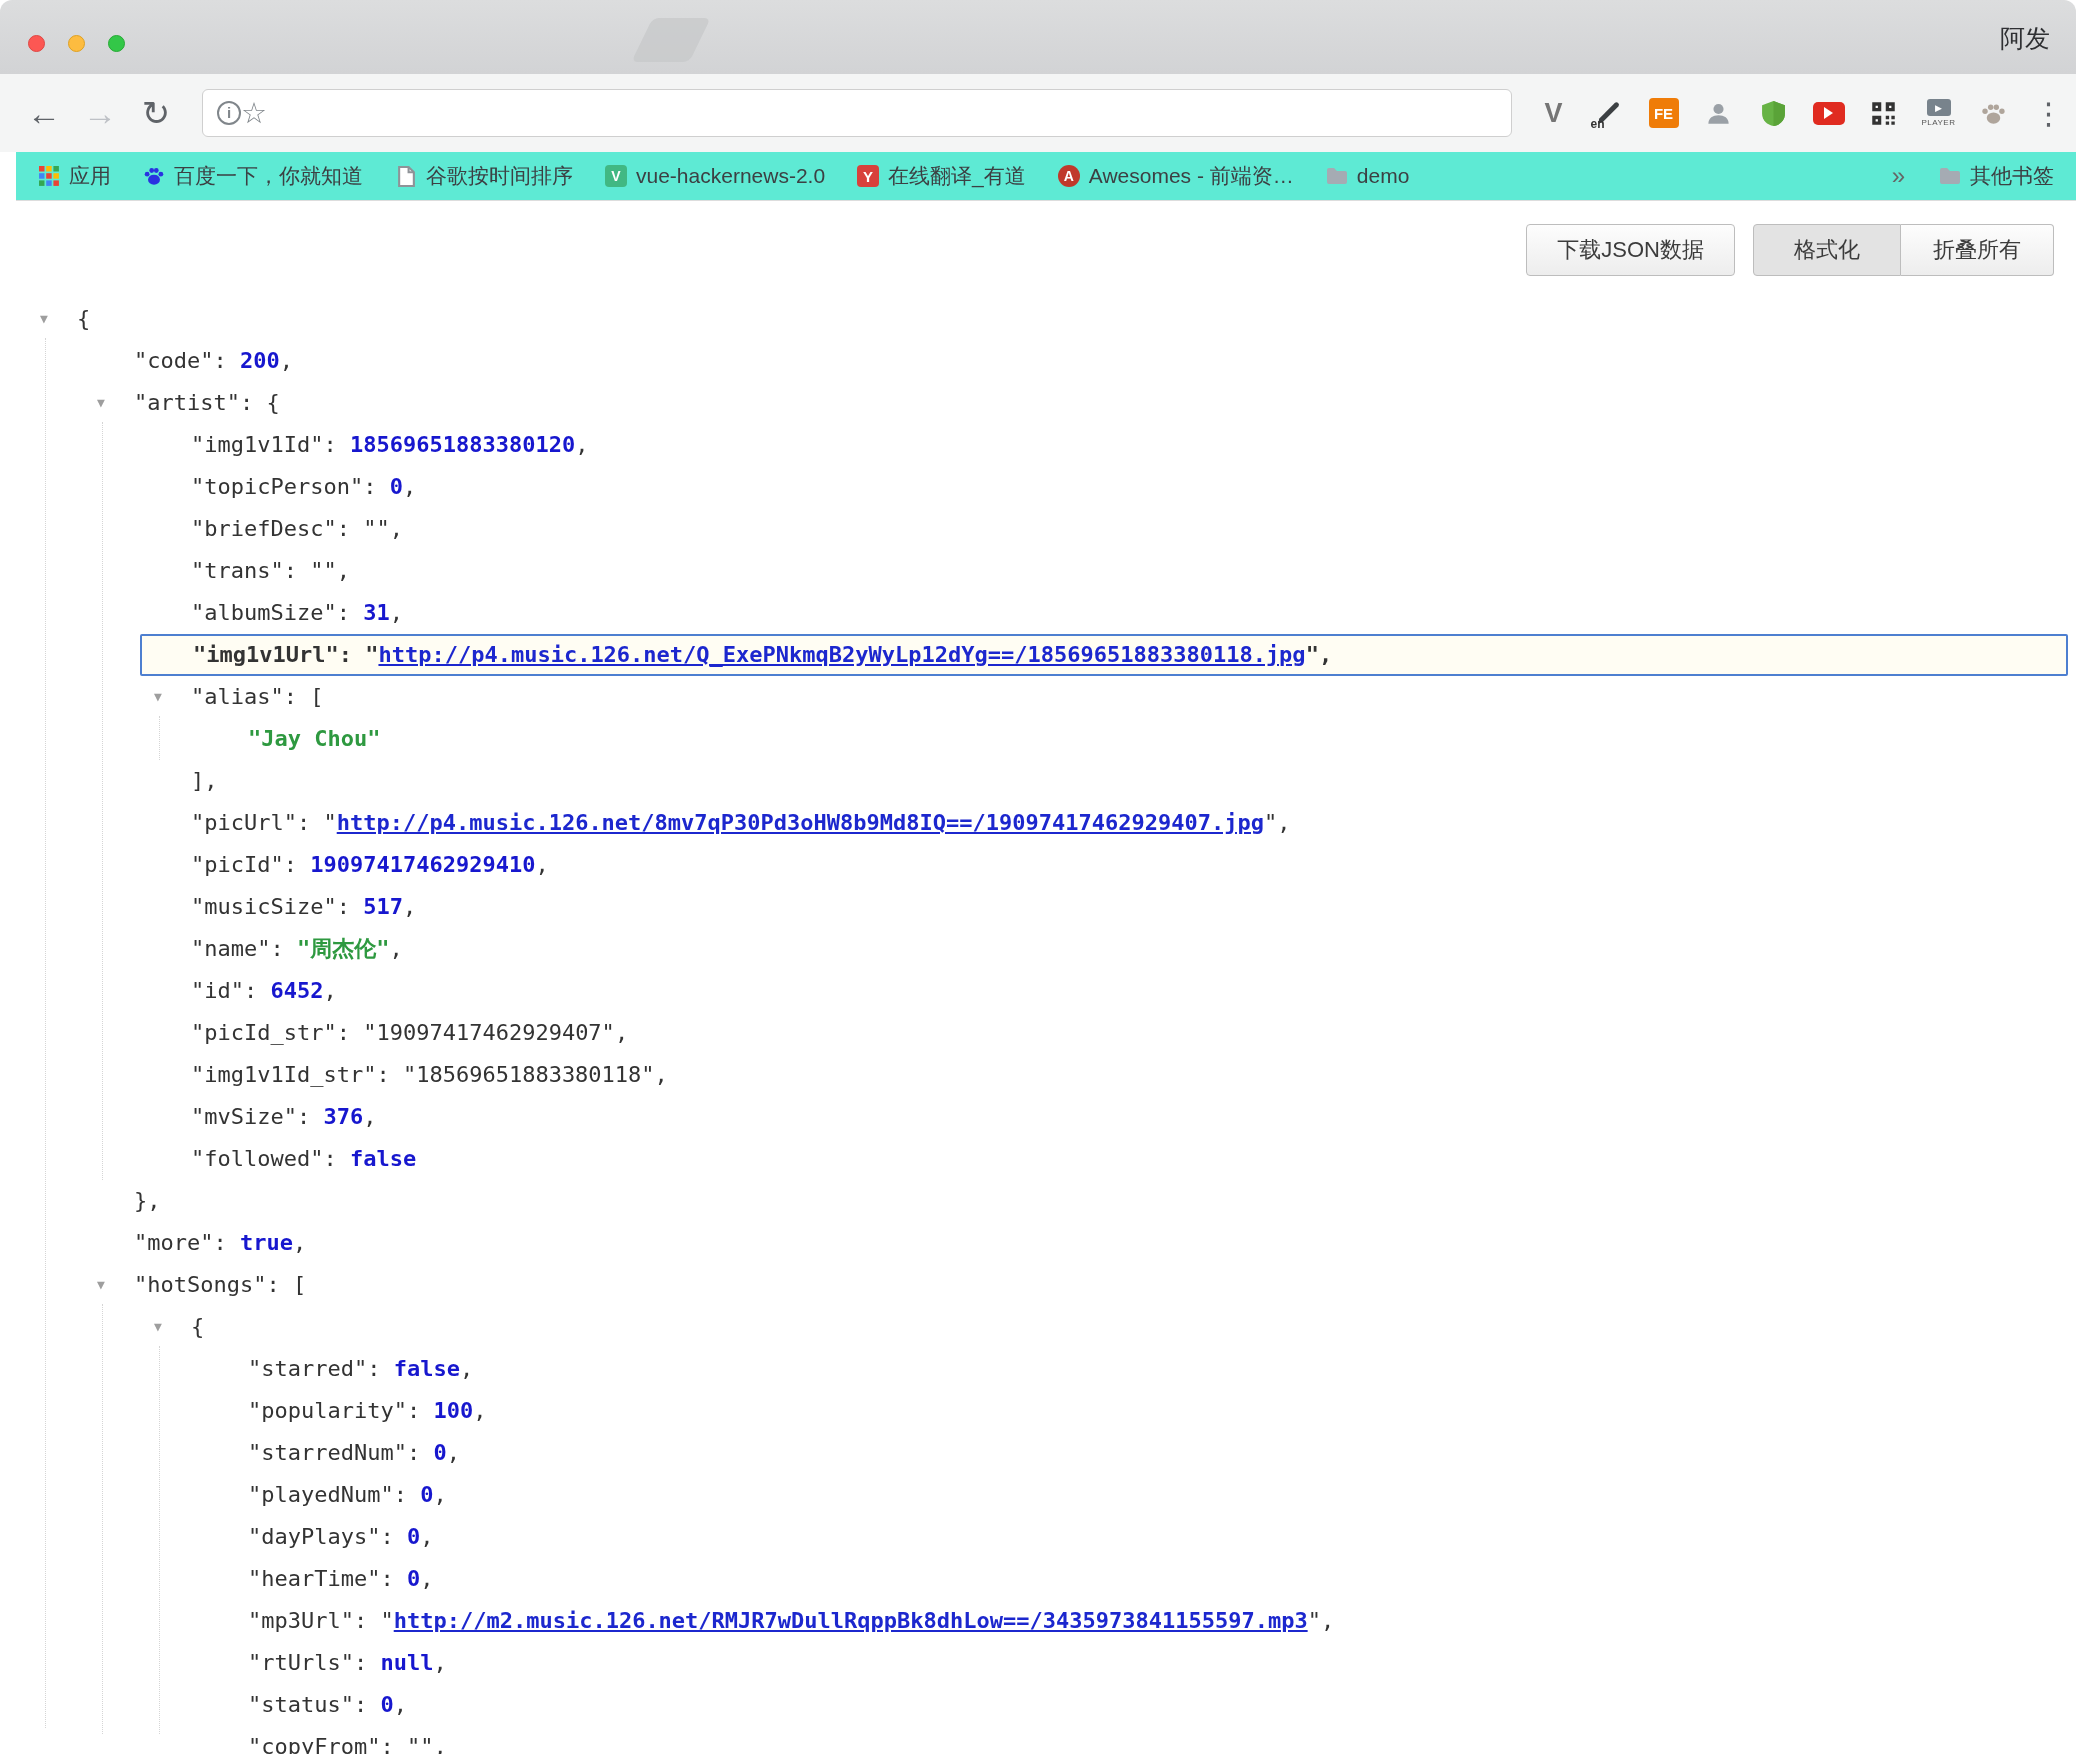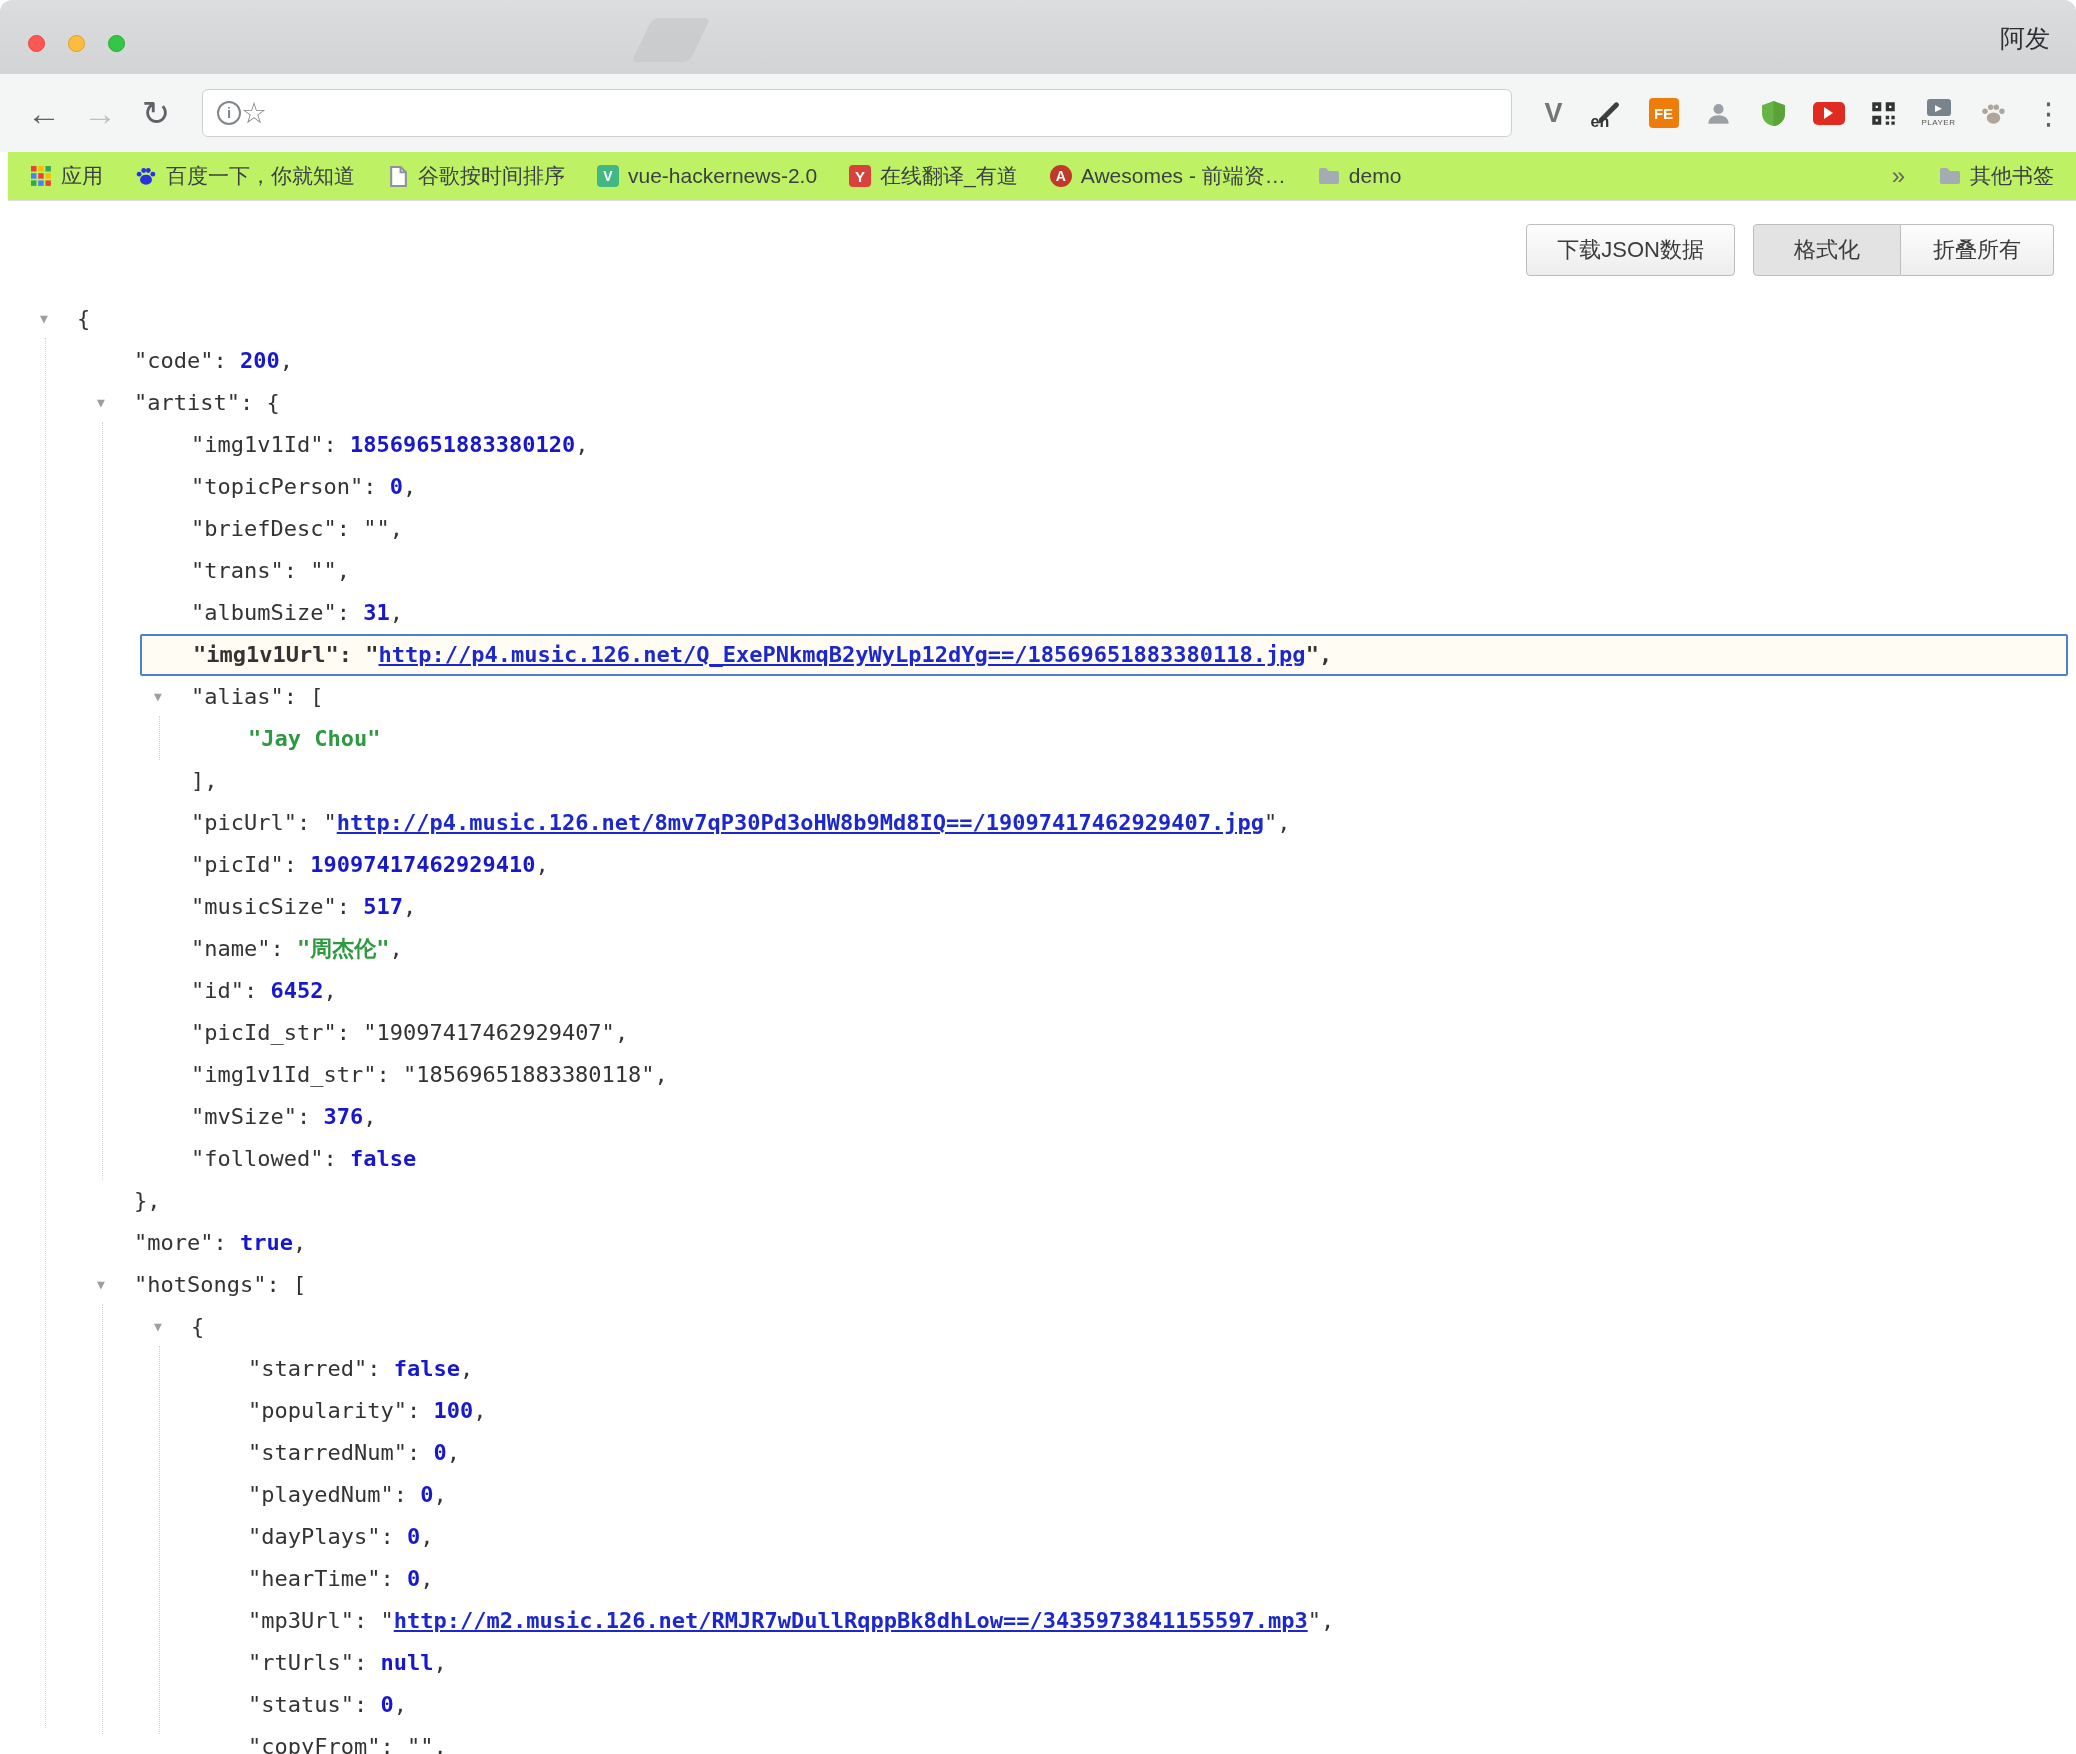--- a/index.html
+++ b/index.html
@@ -35,34 +35,34 @@
   .info-circle { width:24px; height:24px; border:2px solid #80868B; border-radius:50%;
                  color:#80868B; font-size:15px; font-weight:bold; text-align:center;
                  line-height:20px; flex-shrink:0; }
   .url-text { margin-left:14px; font-size:23px; color:#202124; flex:1; white-space:nowrap; overflow:hidden; }
   .star { font-size:29px; color:#80868B; }
   .ext-row { display:flex; align-items:center; width:550px; flex-shrink:0; }
   .ext { width:55px; height:60px; display:flex; flex-direction:column;
          align-items:center; justify-content:center; }
   .vletter { font-size:27px; font-weight:bold; color:#757575; }
   .pen-wrap { position:relative; width:28px; height:28px; }
-  .pen-en { position:absolute; left:-4px; bottom:-4px; font-size:16px; color:#333; font-weight:bold; }
+  .pen-en { position:absolute; left:-4px; bottom:-4px; font-size:12px; color:#333; font-weight:bold; }
   .fe-badge { width:30px; height:30px; background:#EF7C08; border-radius:4px; color:#fff;
               font-size:15px; font-weight:bold; display:flex; align-items:center; justify-content:center; }
   .yt { width:32px; height:23px; background:#E02B20; border-radius:5px;
         display:flex; align-items:center; justify-content:center; }
   .yt-tri { width:0; height:0; border-left:9px solid #fff; border-top:6px solid transparent;
             border-bottom:6px solid transparent; }
   .player-box { width:24px; height:17px; background:#78838C; border-radius:3px; color:#fff;
                 font-size:9px; display:flex; align-items:center; justify-content:center; }
   .player-cap { font-size:8px; color:#555; margin-top:2px; letter-spacing:.5px; }
   .kebab { font-size:30px; color:#5F6368; }
 
   
-  .bookmarks { position:absolute; top:152px; left:8px; right:0; height:49px; background:#bef264;
+  .bookmarks { position:absolute; top:152px; left:16px; right:0; height:49px; background:#5eead4;
                border-bottom:1px solid #DDDDDD; display:flex; align-items:center;
                padding:0 22px; font-size:21px; color:#3C4043; }
   .bm { display:flex; align-items:center; gap:9px; margin-right:32px; white-space:nowrap; }
   .bm-ic { width:22px; height:22px; flex-shrink:0; display:flex; align-items:center; justify-content:center; }
   .vue-badge { width:22px; height:22px; background:#41B883; border-radius:4px; color:#fff;
                font-size:14px; font-weight:bold; display:flex; align-items:center; justify-content:center; }
   .ydao-badge { width:22px; height:22px; background:#D8413C; border-radius:4px; color:#fff;
                 font-size:15px; font-weight:bold; display:flex; align-items:center; justify-content:center; }
   .awe-badge { width:22px; height:22px; background:#C0392B; border-radius:50%; color:#fff;
                font-size:14px; font-weight:bold; display:flex; align-items:center; justify-content:center; }

